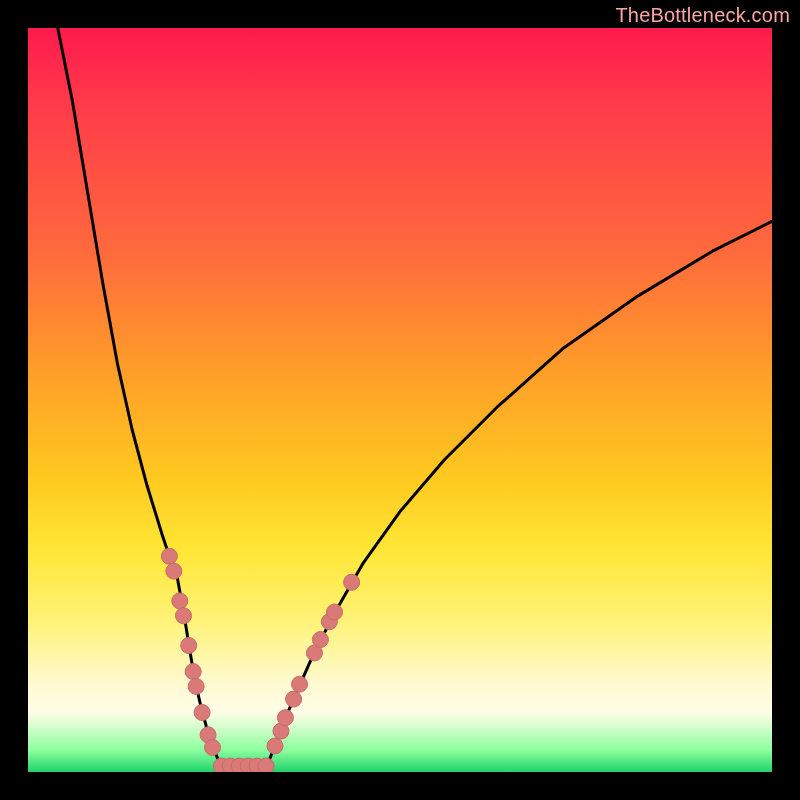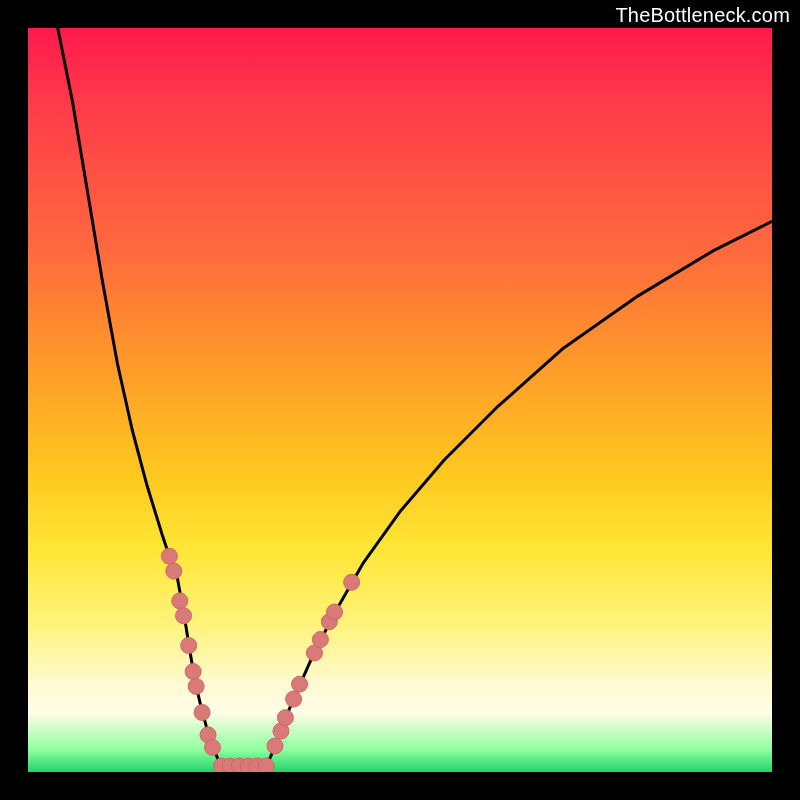--- a/index.html
+++ b/index.html
@@ -45,21 +45,21 @@
     position: absolute;
     left: 0;
     top: 0;
     width: 744px;
     height: 744px;
   }
   .watermark {
     position: absolute;
     top: 4px;
     right: 10px;
-    color: #ffffff;
+    color: #fca5a5;
     font-size: 20px;
     letter-spacing: 0.2px;
   }
 </style>
 </head>
 <body>
 
 <div class="frame">
   <div class="watermark">TheBottleneck.com</div>
 

